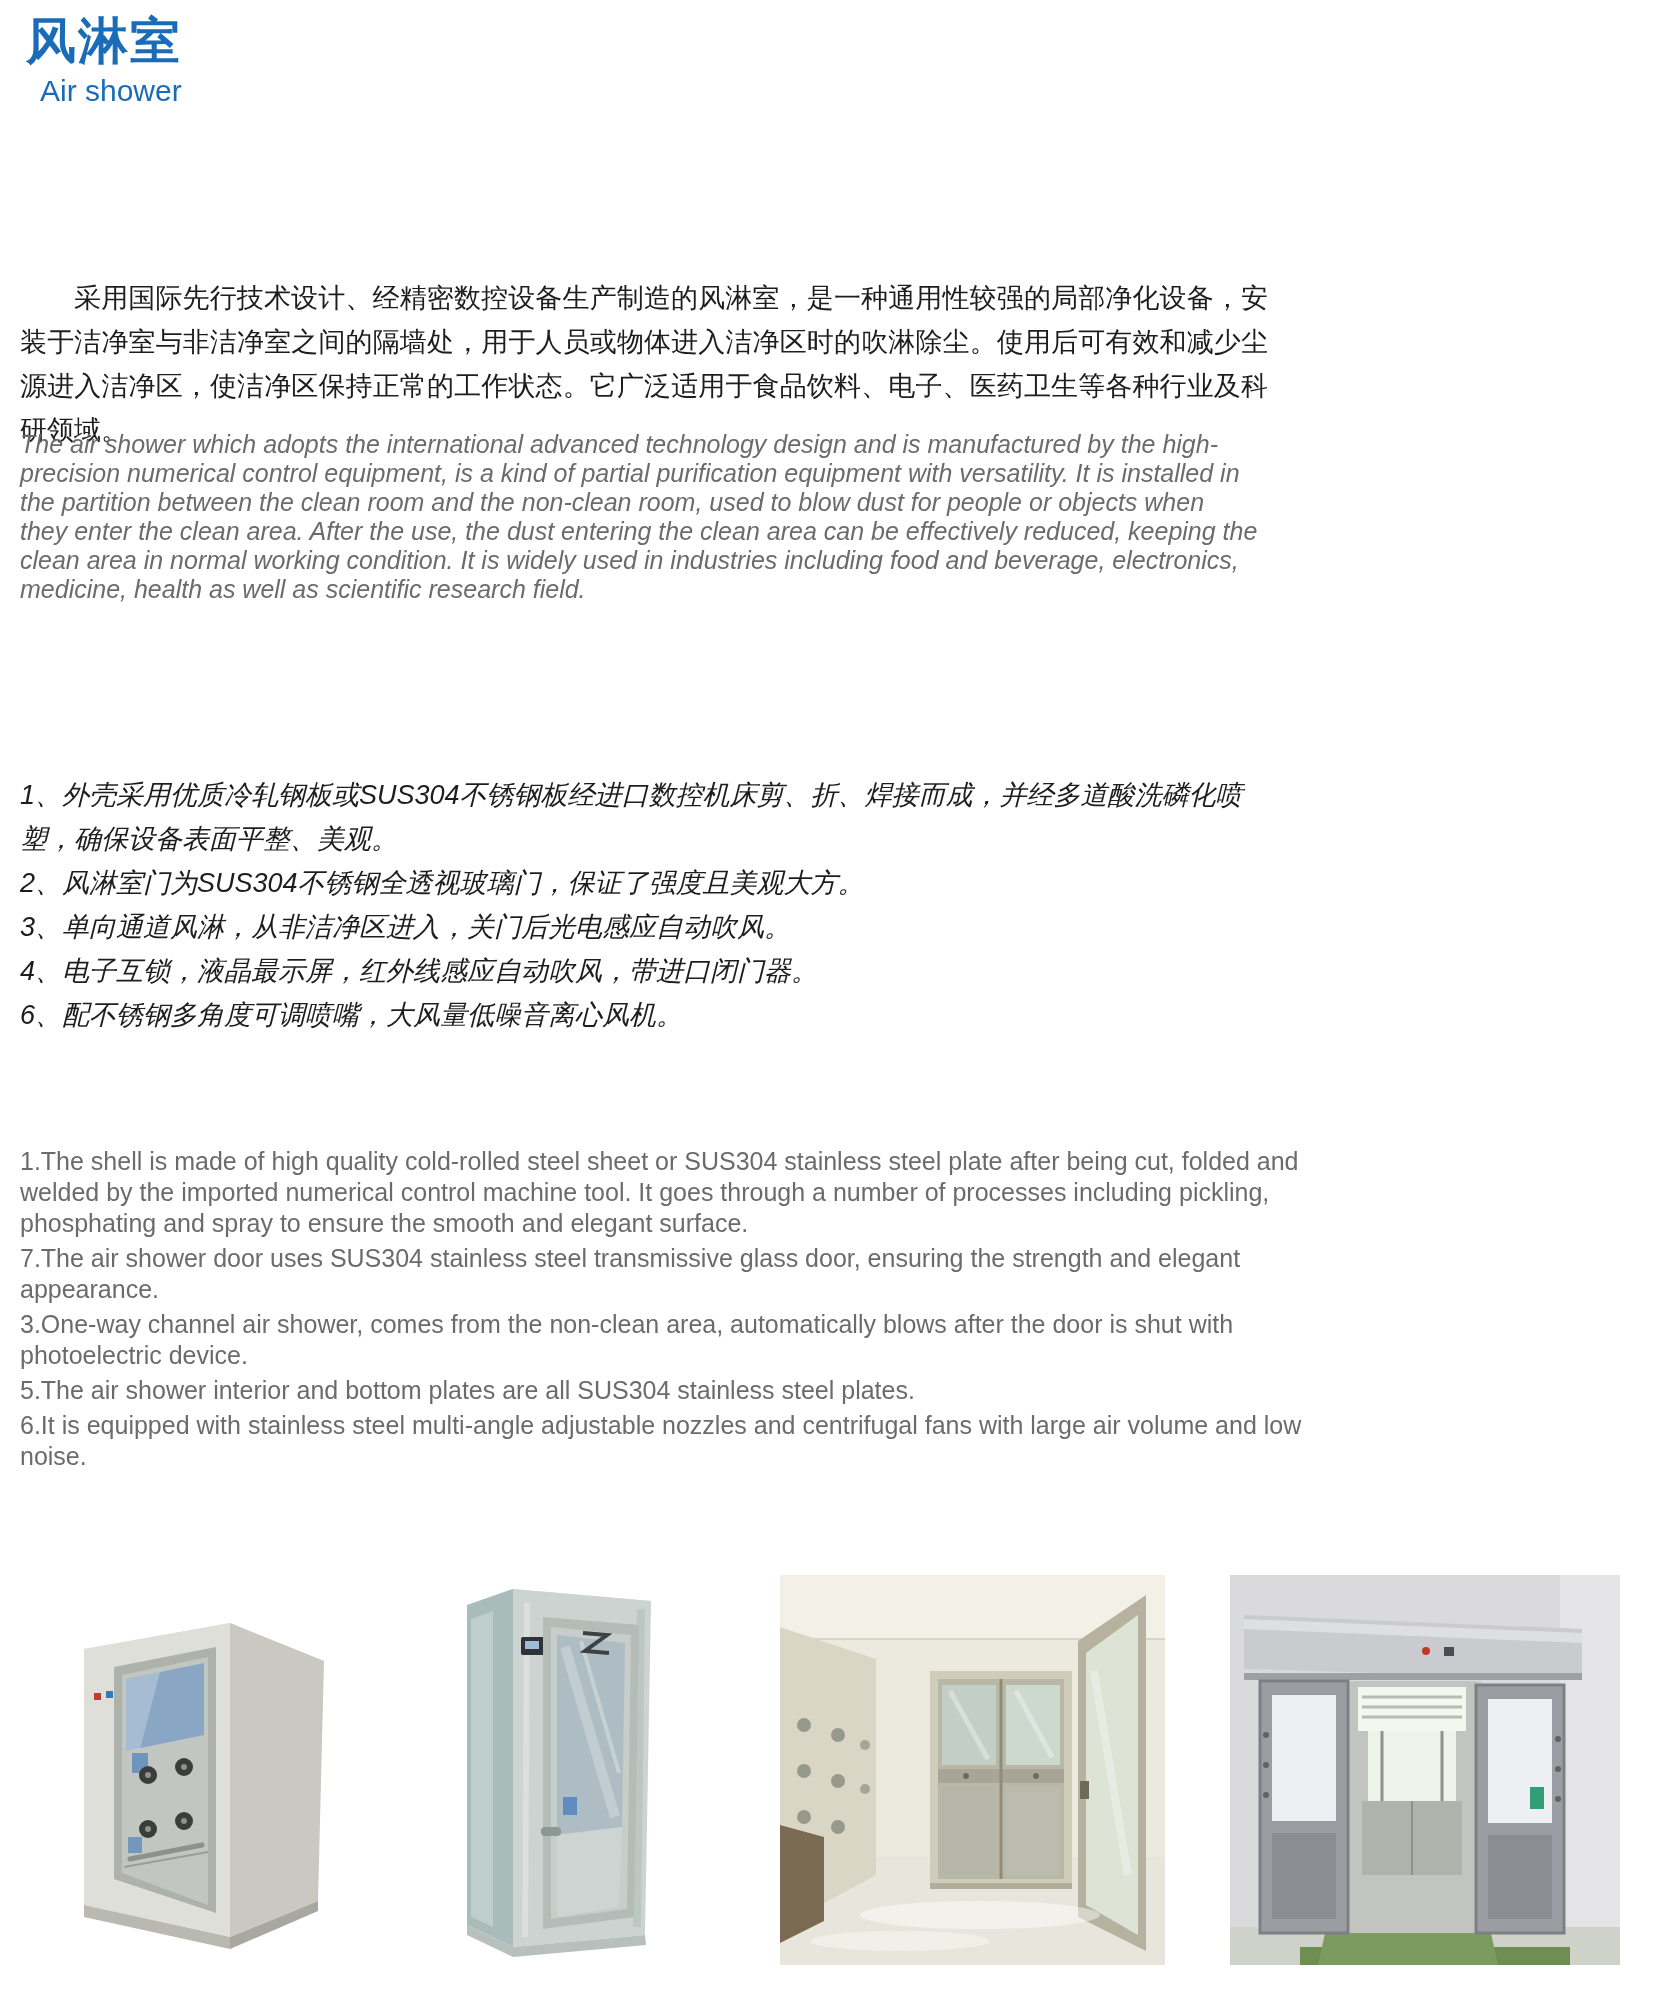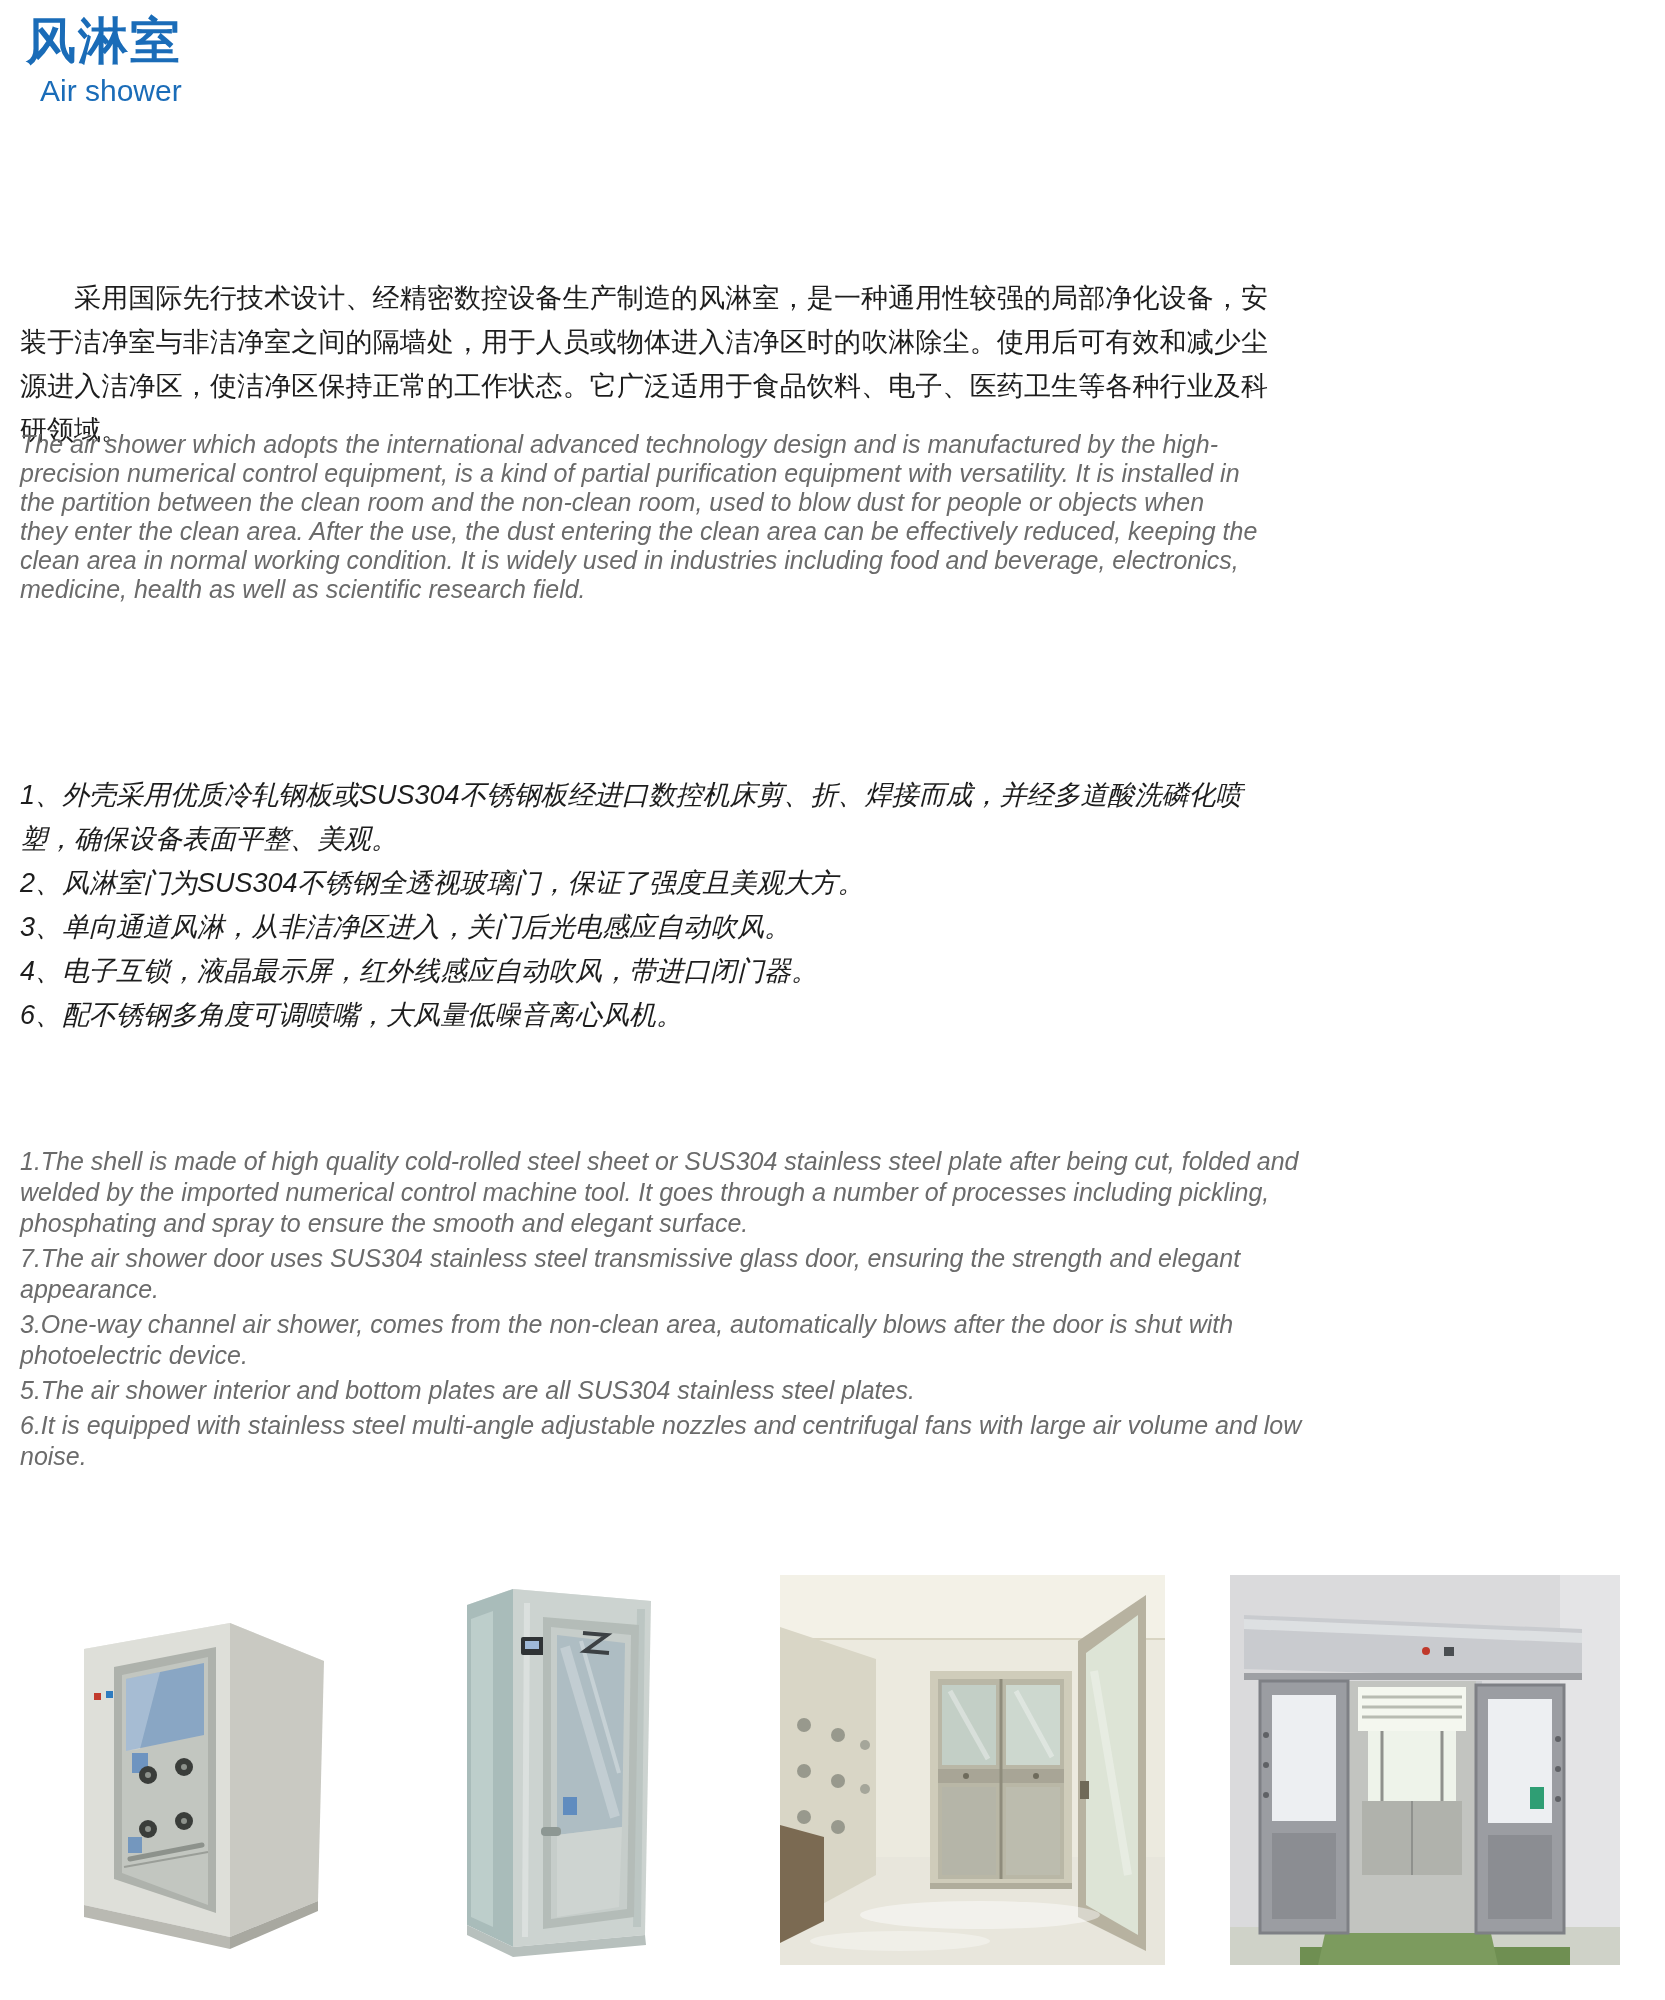--- a/index.html
+++ b/index.html
@@ -55,21 +55,20 @@
     font-size: 27px;
     line-height: 44px;
     color: #1d1d1d;
     font-style: italic;
   }
   .features-en {
     left: 20px; top: 1146px;
     width: 1345px;
     font-size: 25px;
     line-height: 31px;
-    font-style: italic;
     color: #6b6b6b;
   }
   .features-en .feature-item { margin-bottom: 4px; }
 
   .photos-row { left: 0; top: 1575px; width: 1665px; height: 400px; }
   .photo { position: absolute; top: 0; }
   .photo svg { display: block; width: 100%; height: 100%; }
   .photo-1 { left: 40px;  width: 300px; height: 390px; }
   .photo-2 { left: 415px; width: 275px; height: 390px; }
   .photo-3 { left: 780px; width: 385px; height: 390px; }

